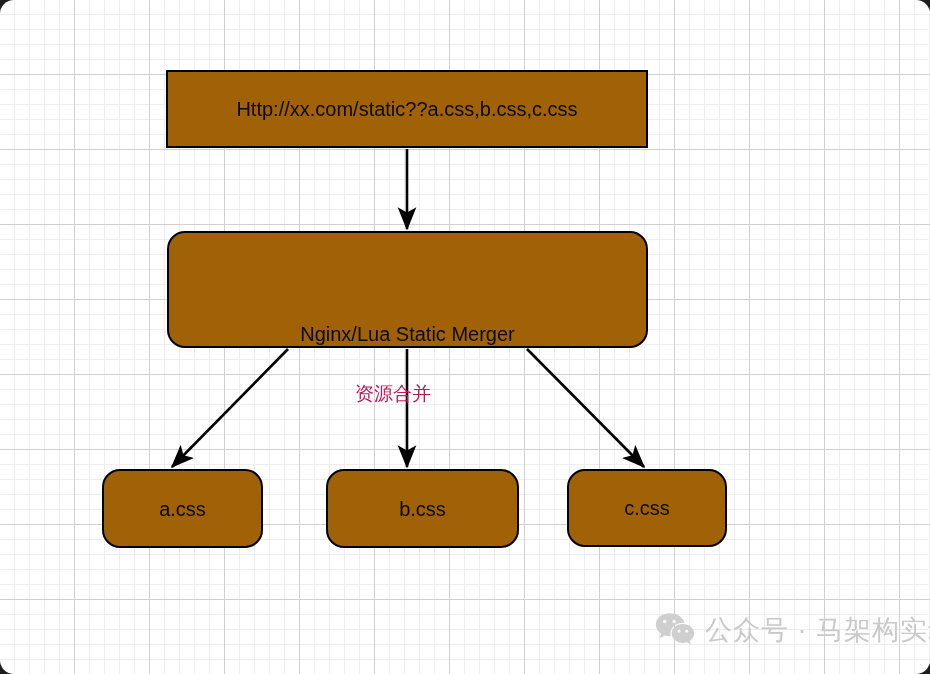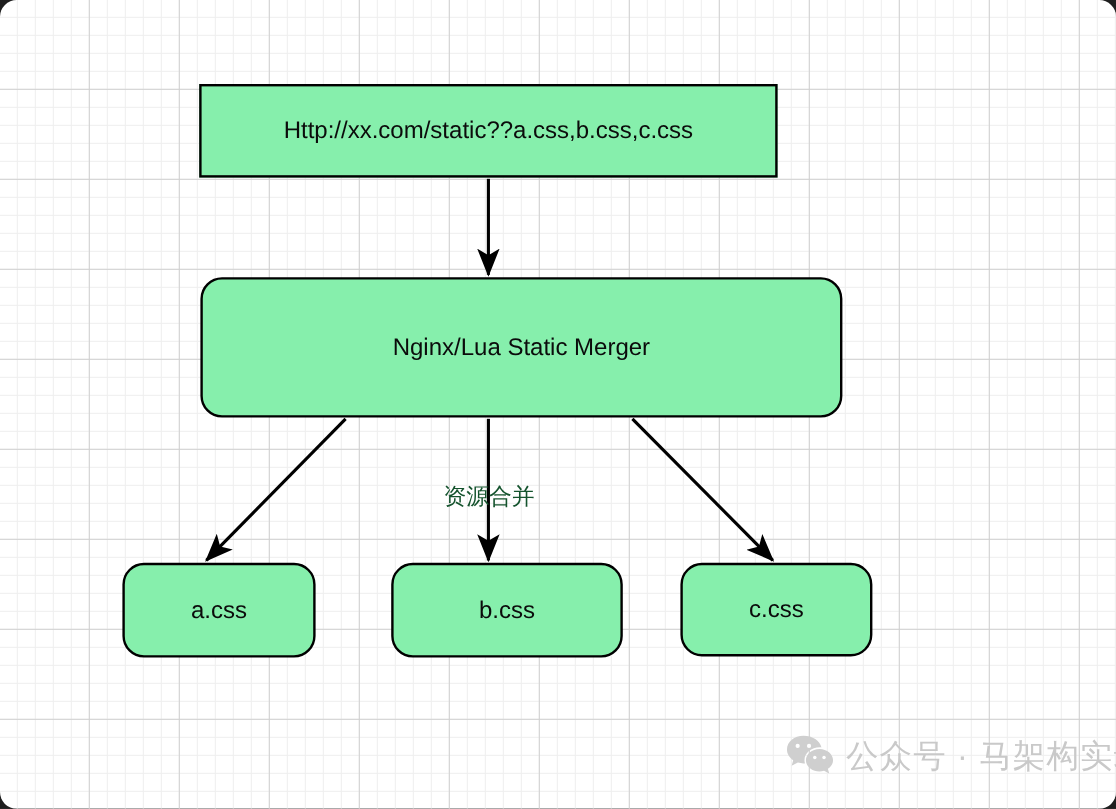--- a/index.html
+++ b/index.html
@@ -37,50 +37,48 @@
   #svg-layer {
     position: absolute;
     left: 0;
     top: 0;
     width: 930px;
     height: 674px;
   }
   .node {
     position: absolute;
     box-sizing: border-box;
-    background: #86efac;
+    background: #a16207;
     border: 2.5px solid #000000;
     display: flex;
     align-items: center;
     justify-content: center;
     color: #0b0b0b;
     font-size: 20px;
     line-height: 1.2;
     text-align: center;
     white-space: nowrap;
   }
   .node.rounded { border-radius: 18px; }
 
   #node-url   { left: 166px; top: 70px;  width: 482px; height: 78px;  border-radius: 0; }
-  #node-merger{ left: 167px; top: 231px; width: 535px; height: 117px; }
+  #node-merger{ left: 167px; top: 231px; width: 481px; height: 117px; align-items: flex-end; }
   #node-a     { left: 86px;  top: 469px; width: 161px; height: 79px; margin-left: 16px; }
   #node-b     { left: 326px; top: 469px; width: 193px; height: 79px; }
   #node-c     { left: 567px; top: 469px; width: 160px; height: 78px; }
 
   #edge-label-merge {
     position: absolute;
     left: 355px;
     top: 381px;
     width: 105px;
-    text-align: center;
     font-size: 19px;
-    color: #14532d;
+    color: #be185d;
     background: transparent;
     white-space: nowrap;
-    margin-top: 20px;
   }
 
   #watermark {
     position: absolute;
     left: 655px;
     top: 612px;
     display: flex;
     align-items: center;
     gap: 10px;
     color: #c9c9c9;

